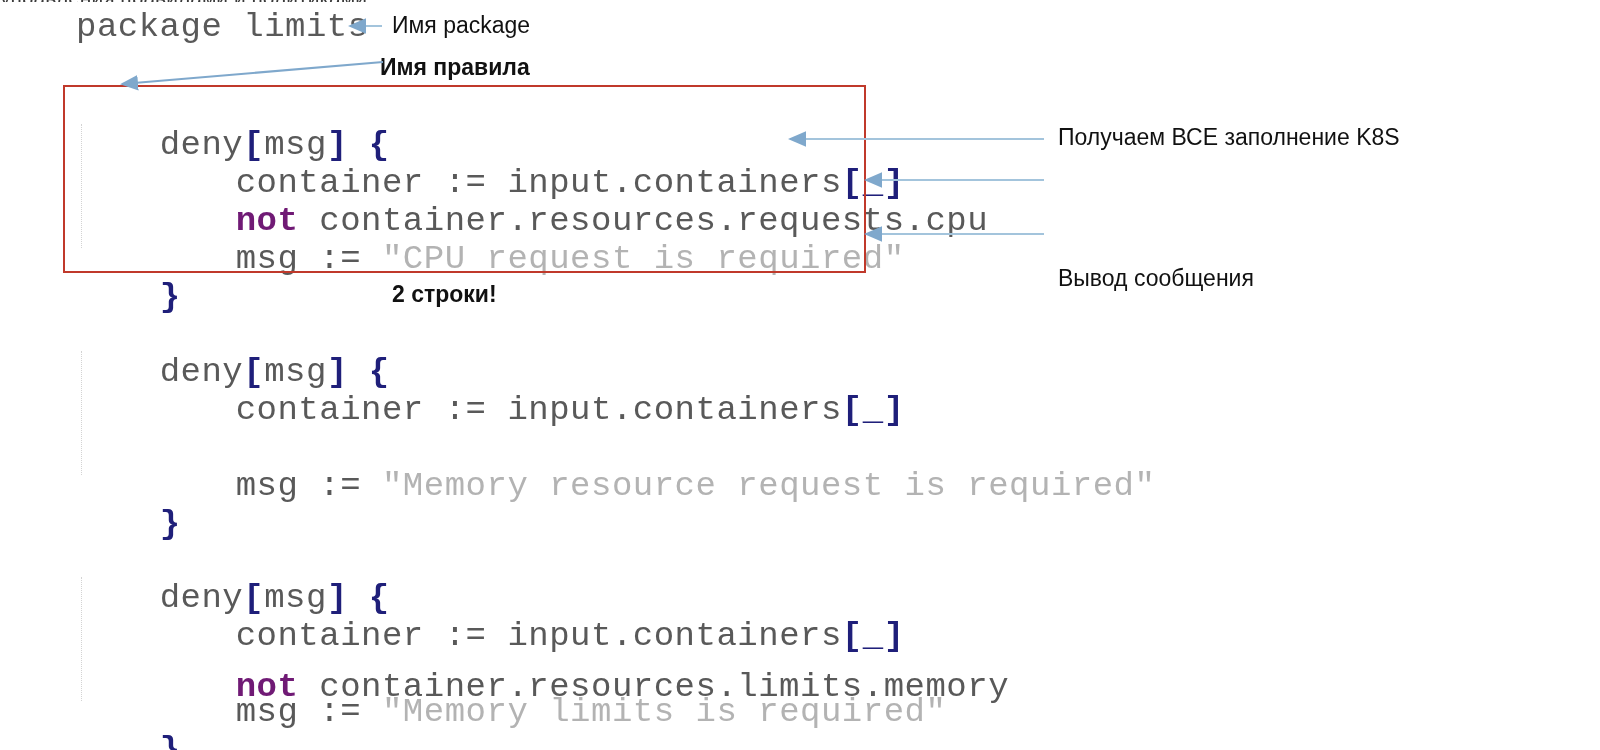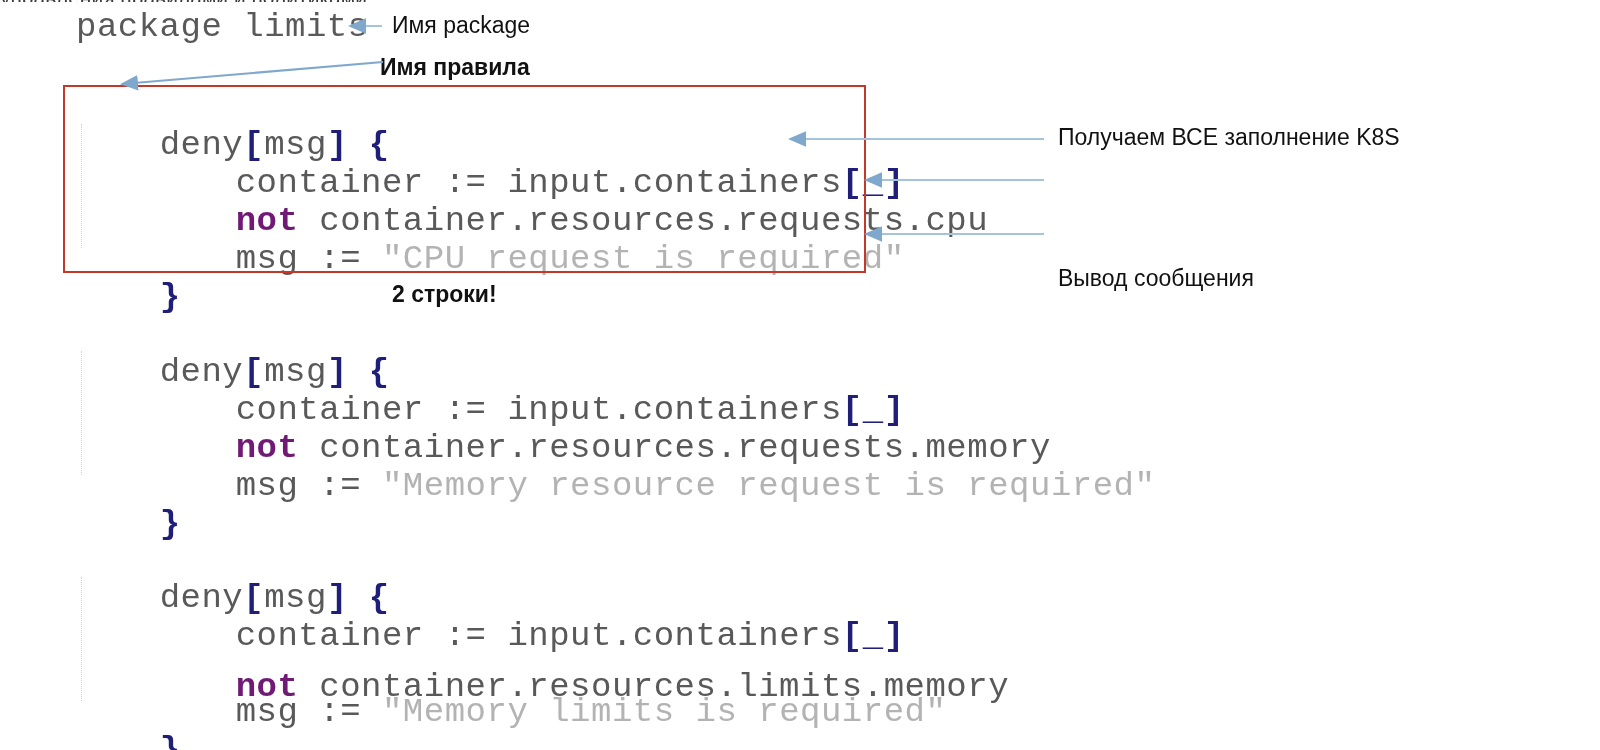--- a/index.html
+++ b/index.html
@@ -125,23 +125,20 @@
   <div class="indent-guide" style="left:81px; top:351px; height:124px;"></div>
 
   <div class="code-line" style="left:76px; top:315px;">
     <span class="tok-plain">deny</span><span class="tok-bracket">[</span><span class="tok-plain">msg</span><span class="tok-bracket">]</span><span class="tok-plain"> </span><span class="tok-brace">{</span>
   </div>
 
   <div class="code-line" style="left:152px; top:353px;">
     <span class="tok-plain">container</span><span class="tok-op"> := </span><span class="tok-plain">input.containers</span><span class="tok-bracket">[_]</span>
   </div>
 
-  <div class="code-line" style="left:152px; top:391px;">
-    <span class="tok-kw">not</span><span class="tok-plain"> </span><span class="tok-plain">container.resources.requests.memory</span>
-  </div>
 
   <div class="code-line" style="left:152px; top:429px;">
     <span class="tok-plain">msg</span><span class="tok-op"> := </span><span class="tok-str">"Memory resource request is required"</span>
   </div>
 
   <div class="code-line" style="left:76px; top:467px;">
     <span class="tok-brace">}</span>
   </div>
 
   <div class="indent-guide" style="left:81px; top:577px; height:124px;"></div>

